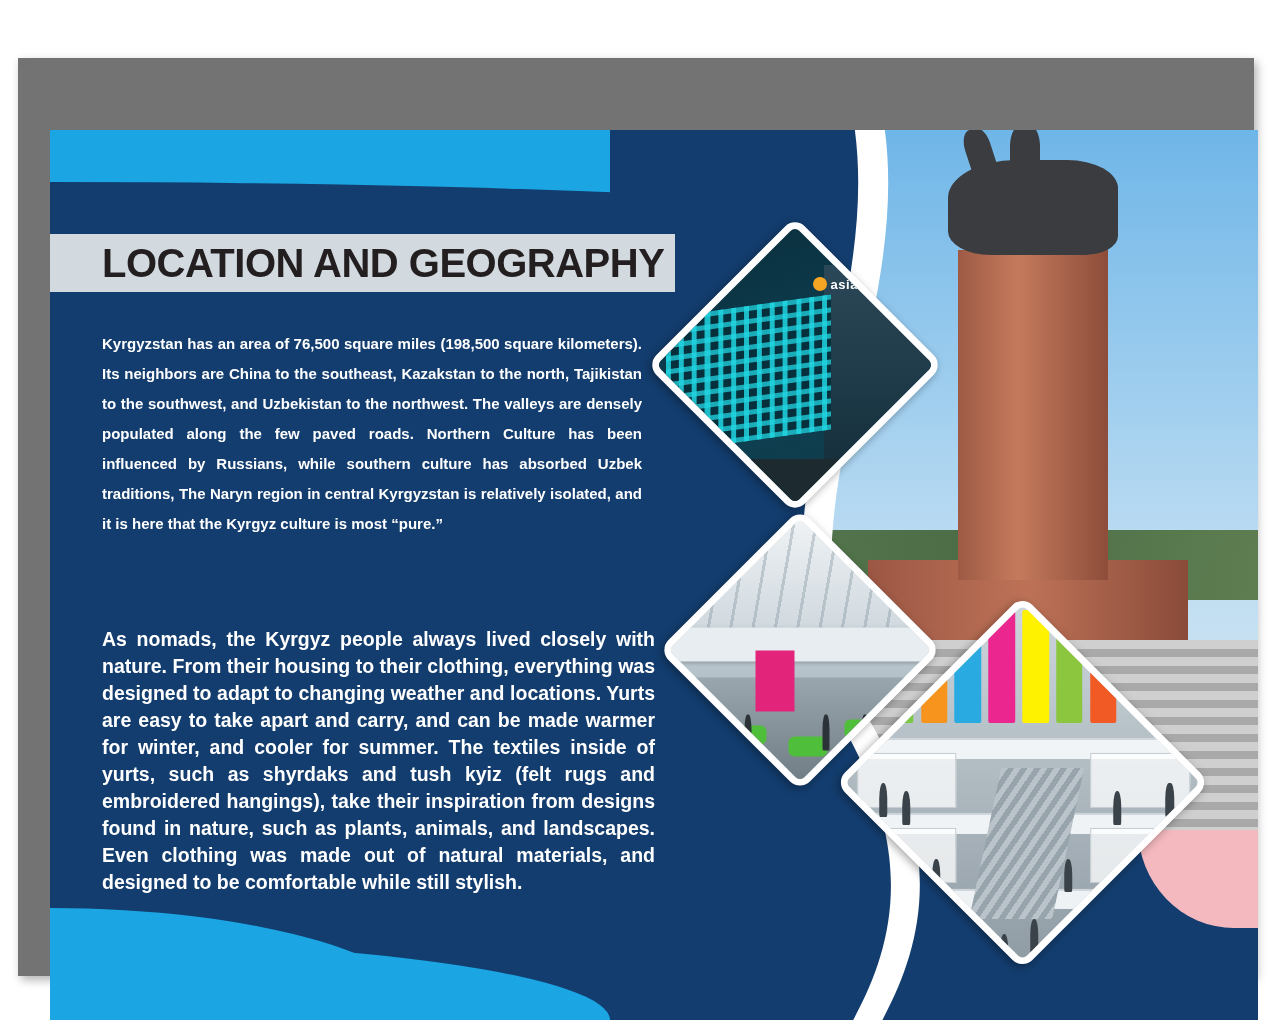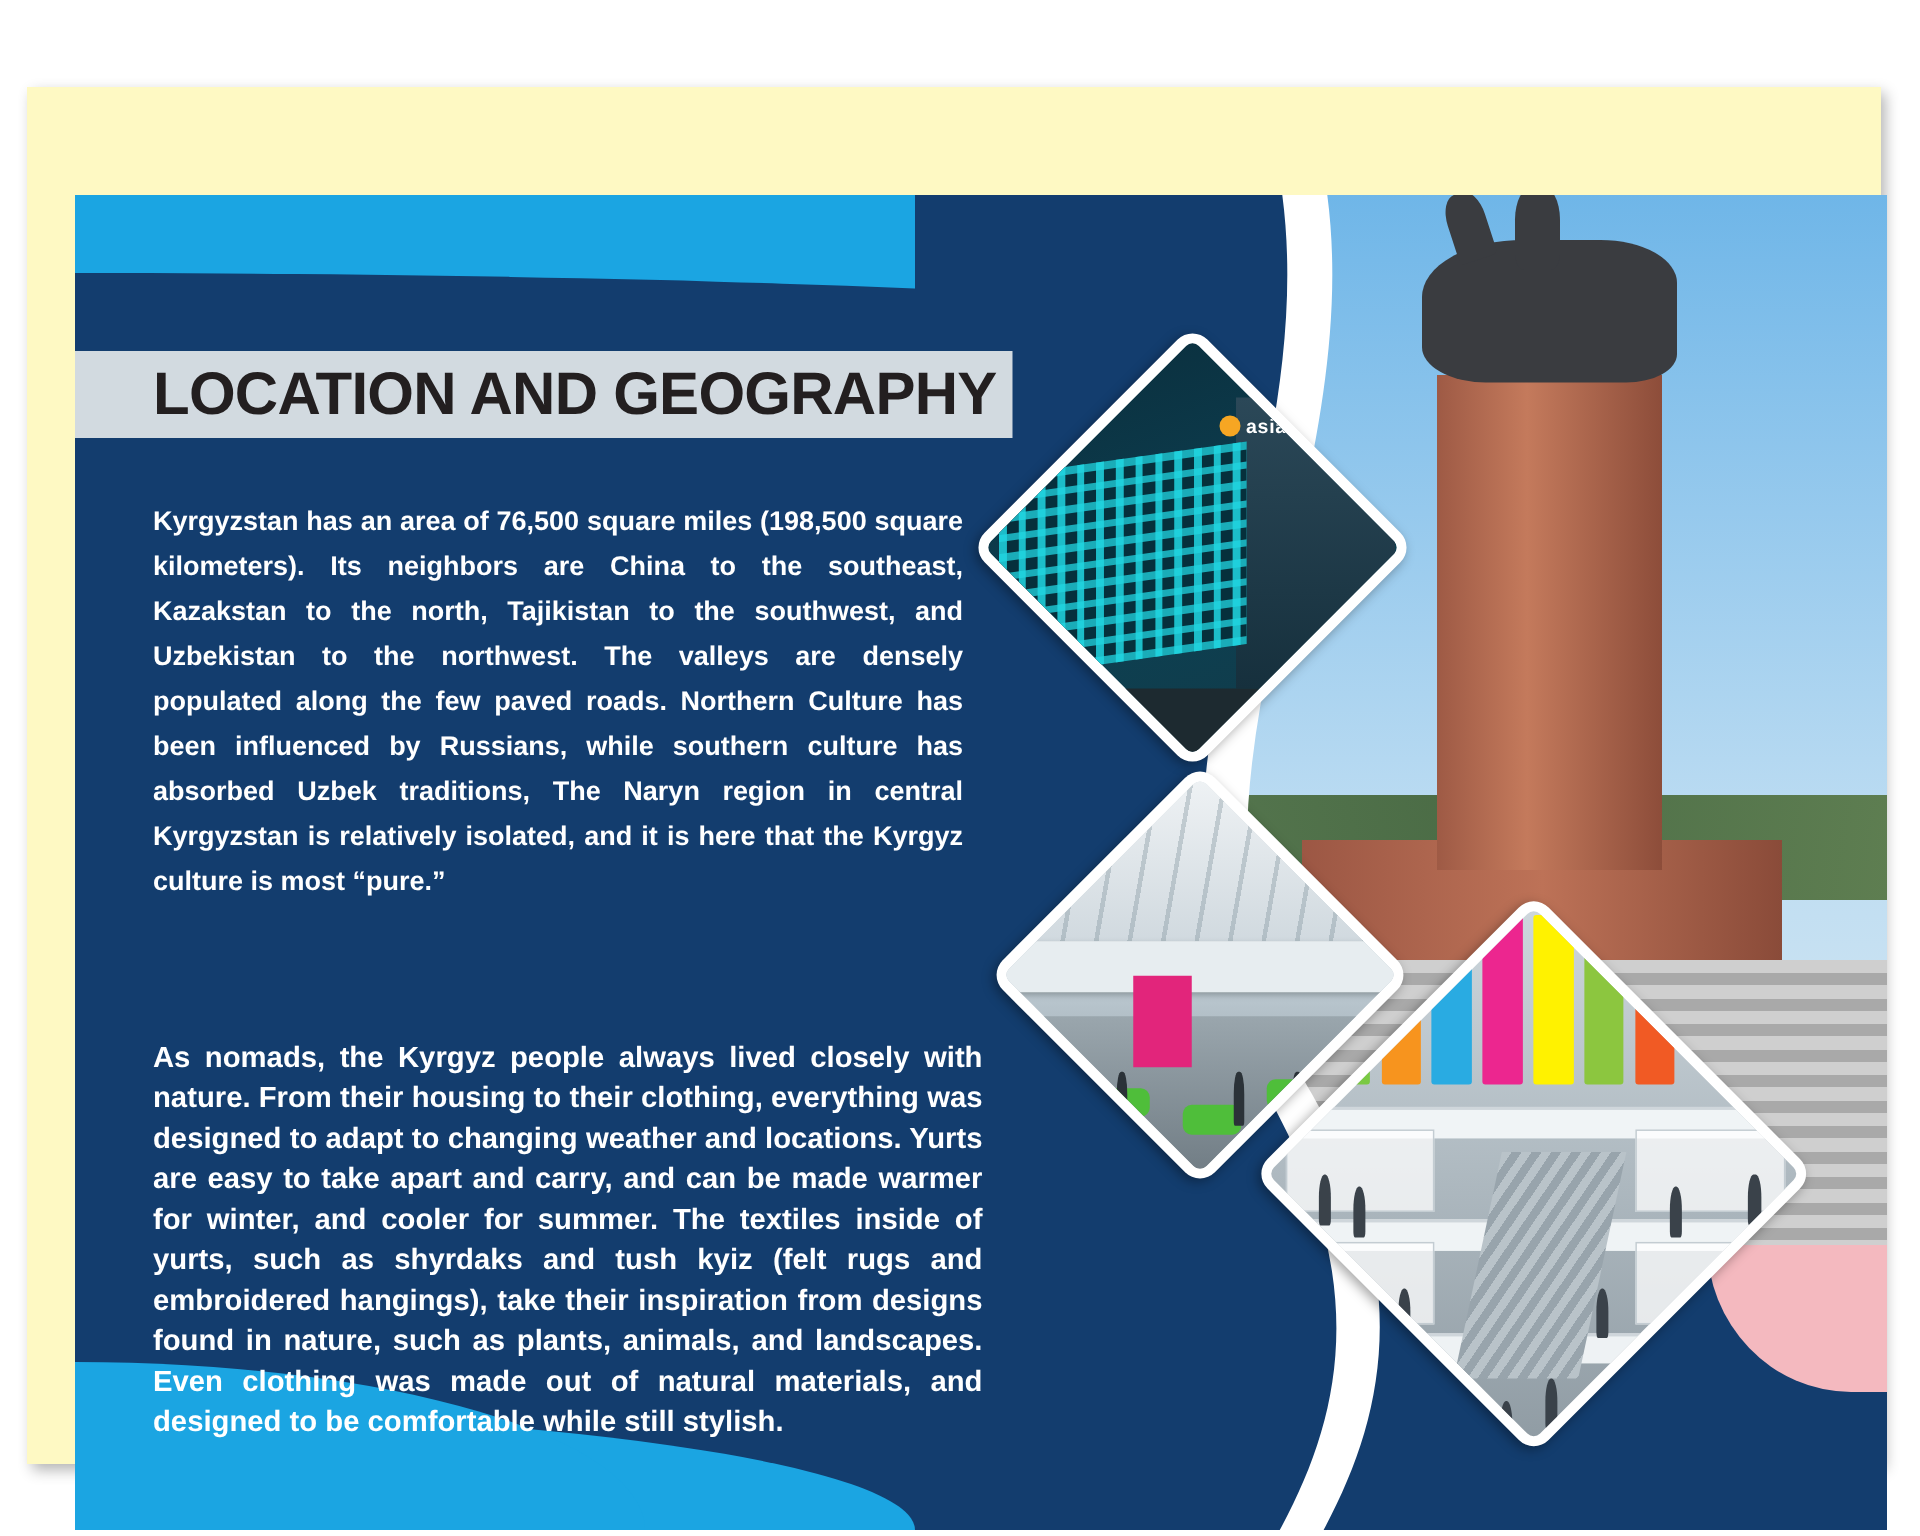--- a/index.html
+++ b/index.html
@@ -20,21 +20,21 @@
     background: #ffffff;
   }
 
   
   .page-frame {
     position: absolute;
     left: 18px;
     top: 58px;
     width: 1236px;
     height: 918px;
-    background: #fef9c3;
+    background: #737373;
     box-shadow: 3px 4px 9px rgba(0,0,0,0.30);
   }
 
   
   .panel {
     position: absolute;
     left: 32px;
     top: 72px;
     width: 1208px;
     height: 890px;
@@ -141,21 +141,21 @@
     line-height: 40px;
     font-weight: bold;
     color: #231f20;
     letter-spacing: -0.5px;
     font-family: "Liberation Sans", sans-serif;
   }
 
   .body-text {
     color: #ffffff;
     padding: 22px 58px 10px 52px;
-    font-size: 18px;
+    font-size: 15px;
     line-height: 30px;
     font-weight: bold;
     text-align: justify;
     font-family: "Liberation Sans", sans-serif;
   }
   .body-text.tight {
     font-size: 19.5px;
     line-height: 27px;
     padding-top: 20px;
     padding-right: 35px;

